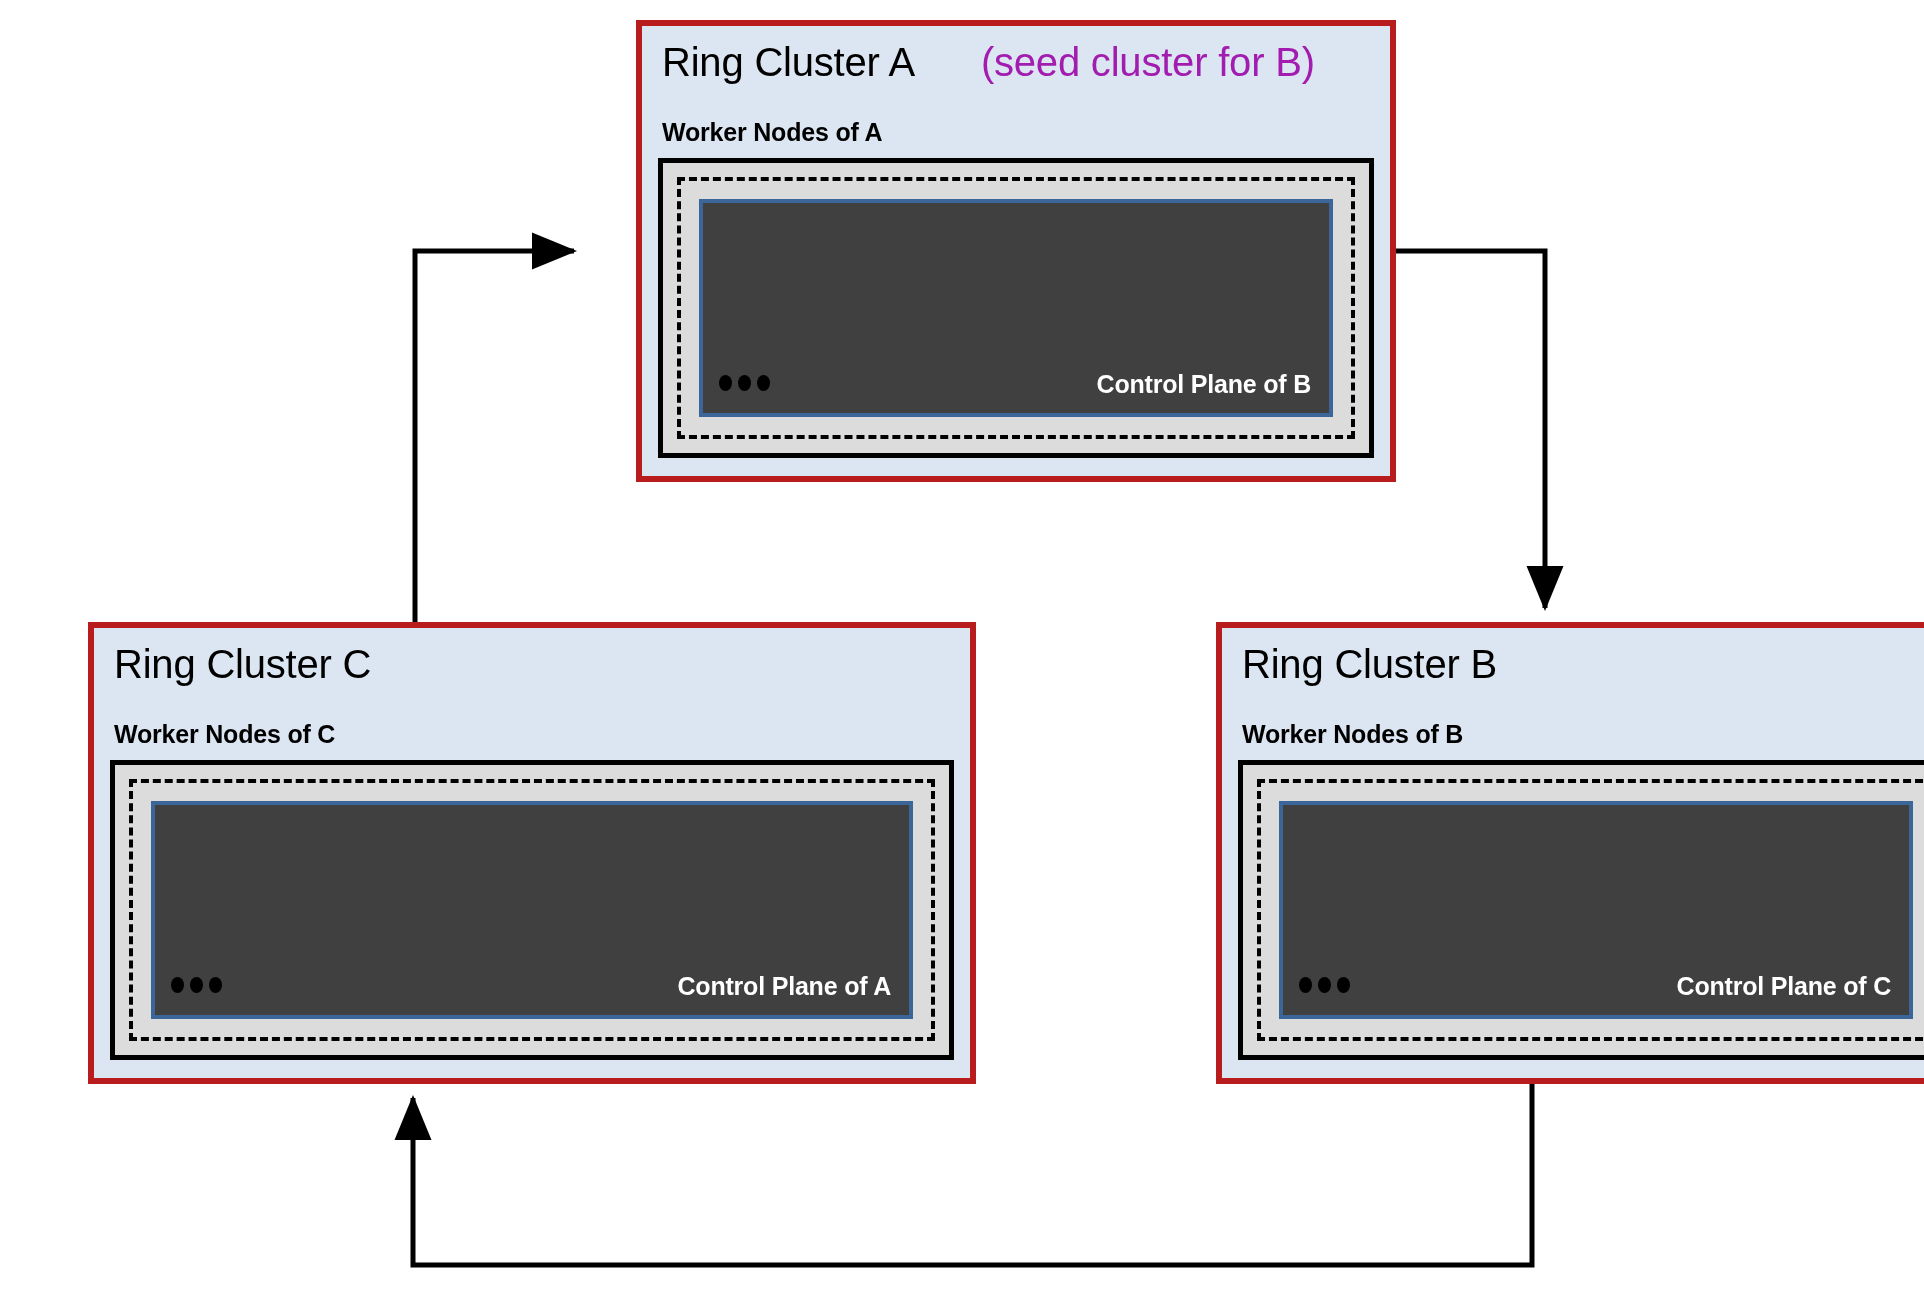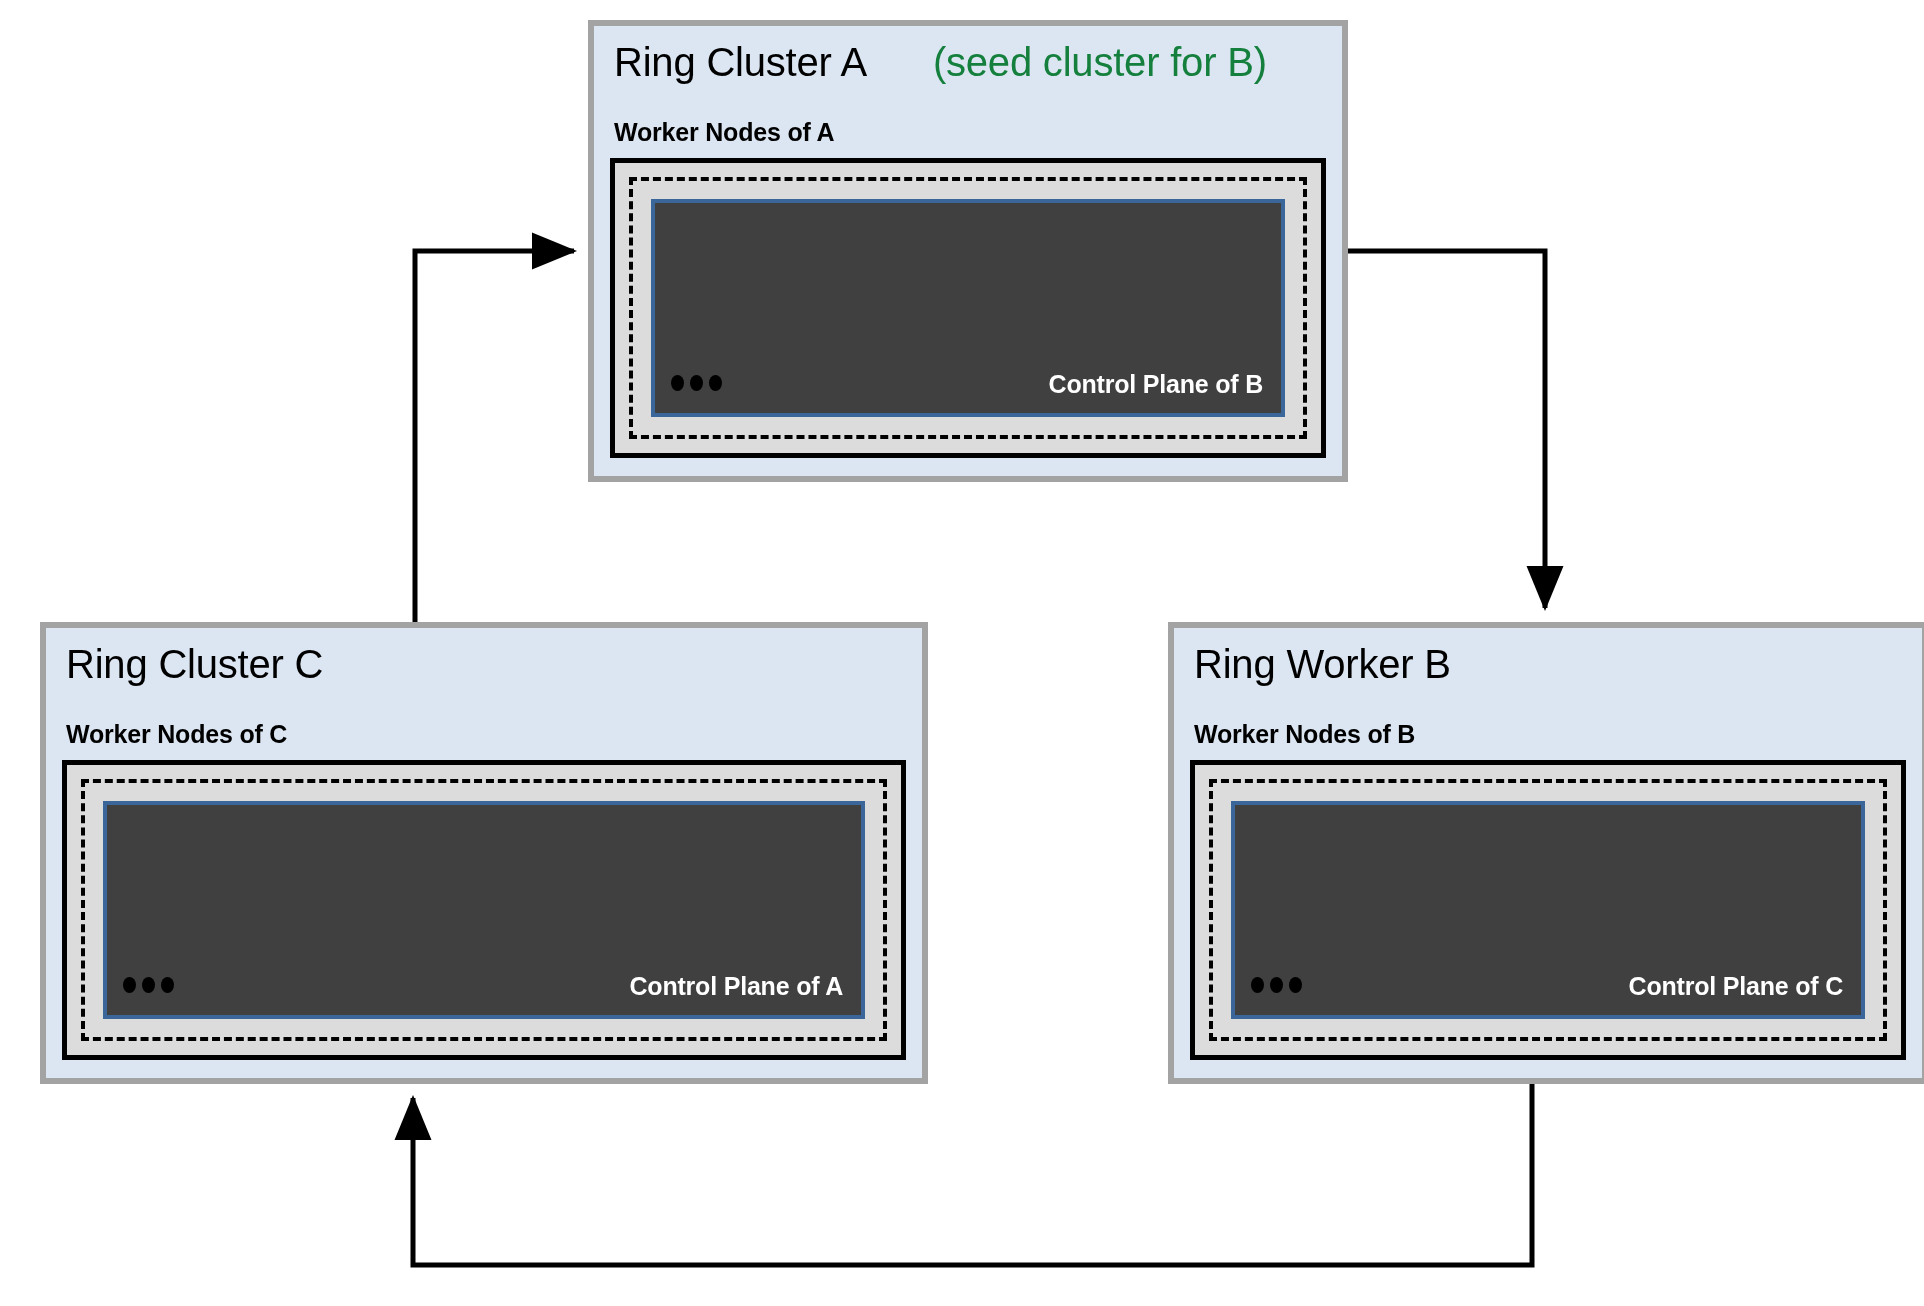--- a/index.html
+++ b/index.html
@@ -23,21 +23,22 @@
     left: 0; top: 0;
     width: 1924px;
     height: 1306px;
     pointer-events: none;
   }
   
   .cluster {
     position: absolute;
     box-sizing: border-box;
     background: #dce6f2;
-    border: 6px solid #a3a3a3;
+    border: 6px solid #b91c1c;
+    margin-left: 48px;
   }
   #cluster-a { left: 588px;  top: 20px;   width: 760px; height: 462px; }
   #cluster-c { left: 40px;   top: 622px;  width: 888px; height: 462px; }
   #cluster-b { left: 1168px; top: 622px;  width: 760px; height: 462px; }
 
   .cluster-title {
     position: absolute;
     left: 20px;
     top: 14px;
     right: 10px;
@@ -47,21 +48,21 @@
   }
   .cluster-name {
     font-size: 40px;
     font-weight: 400;
     color: #000000;
     letter-spacing: -0.2px;
   }
   .cluster-seed {
     font-size: 40px;
     font-weight: 400;
-    color: #15803d;
+    color: #a21caf;
     margin-left: 66px;
     letter-spacing: -0.2px;
   }
   .worker-label {
     position: absolute;
     left: 20px;
     top: 92px;
     font-size: 25px;
     font-weight: 700;
     color: #000000;
@@ -186,21 +187,21 @@
               <i></i>
           </div>
           <div class="cp-label">Control Plane of A</div>
         </div>
       </div>
     </div>
   </div>
 
   <div class="cluster" id="cluster-b">
     <div class="cluster-title">
-      <span class="cluster-name">Ring Worker B</span>
+      <span class="cluster-name">Ring Cluster B</span>
     </div>
     <div class="worker-label">Worker Nodes of B</div>
     <div class="worker-box">
       <div class="dashed-box">
         <div class="control-plane">
           <div class="cp-dots">
             <i></i>
               <i></i>
               <i></i>
           </div>

